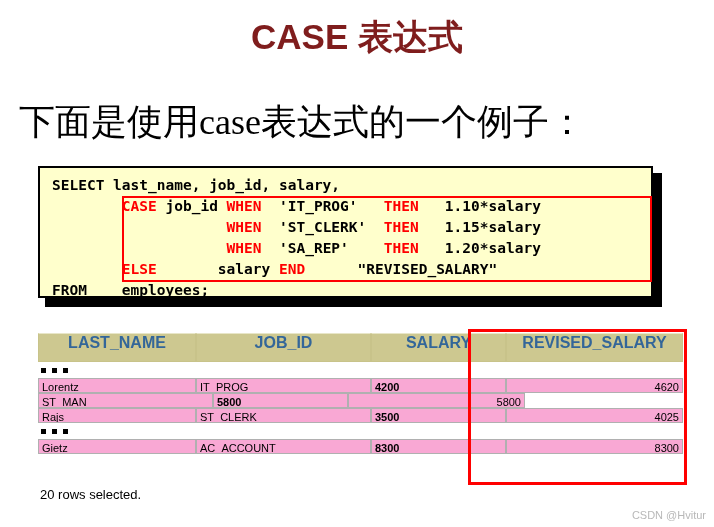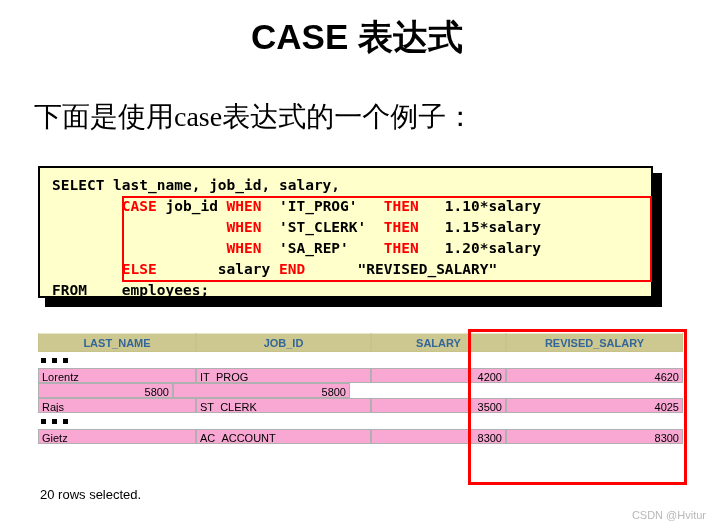--- a/index.html
+++ b/index.html
@@ -18,32 +18,32 @@
   
   .slide-title {
     position: absolute;
     left: 0;
     top: 14px;
     width: 714px;
     text-align: center;
     font-family: "Liberation Sans", sans-serif;
     font-size: 35px;
     font-weight: bold;
-    color: #000000;
+    color: #7f1d1d;
     letter-spacing: 0px;
     white-space: nowrap;
   }
 
   
   .slide-subtitle {
     position: absolute;
-    left: 34px;
+    left: 19px;
     top: 98px;
     font-family: "Liberation Serif", serif;
-    font-size: 28px;
+    font-size: 36px;
     font-weight: normal;
     color: #000000;
     white-space: nowrap;
   }
 
   
   .code-shadow {
     position: absolute;
     left: 45px;
     top: 173px;
@@ -112,33 +112,33 @@
     height: 15px;
     line-height: 16px;
     padding: 0 3px;
     border: 1px solid #b0b0b0;
     background: #f9a8d4;
     overflow: hidden;
     white-space: nowrap;
   }
   .c-last  { width: 158px; }
   .c-job   { width: 175px; }
-  .c-sal   { width: 135px; text-align: right; }
+  .c-sal   { width: 135px; text-align: left; font-weight: bold; }
   .c-rev   { width: 177px; text-align: right; }
 
   .hdr .cell {
     background: #cdc890;
     border: 1px solid #c8c38a;
     border-top: 1px solid #e8e6c8;
     color: #336699;
     font-weight: bold;
     text-align: center;
-    height: 19px;
+    height: 29px;
     line-height: 18px;
-    font-size: 11px;
+    font-size: 16px;
   }
   .ellipsis-row {
     height: 16px;
     display: flex;
     align-items: center;
     padding-left: 3px;
   }
   .sq {
     width: 5px;
     height: 5px;
@@ -208,20 +208,21 @@
   </div>
 
   <div id="group-0">
       <div class="res-row">
         <div class="cell c-last">Lorentz</div>
         <div class="cell c-job">IT_PROG</div>
         <div class="cell c-sal">4200</div>
         <div class="cell c-rev">4620</div>
       </div>
       <div class="res-row">
+        <div class="cell c-job">ST_MAN</div>
         <div class="cell c-sal">5800</div>
         <div class="cell c-rev">5800</div>
       </div>
       <div class="res-row">
         <div class="cell c-last">Rajs</div>
         <div class="cell c-job">ST_CLERK</div>
         <div class="cell c-sal">3500</div>
         <div class="cell c-rev">4025</div>
       </div>
     </div>

